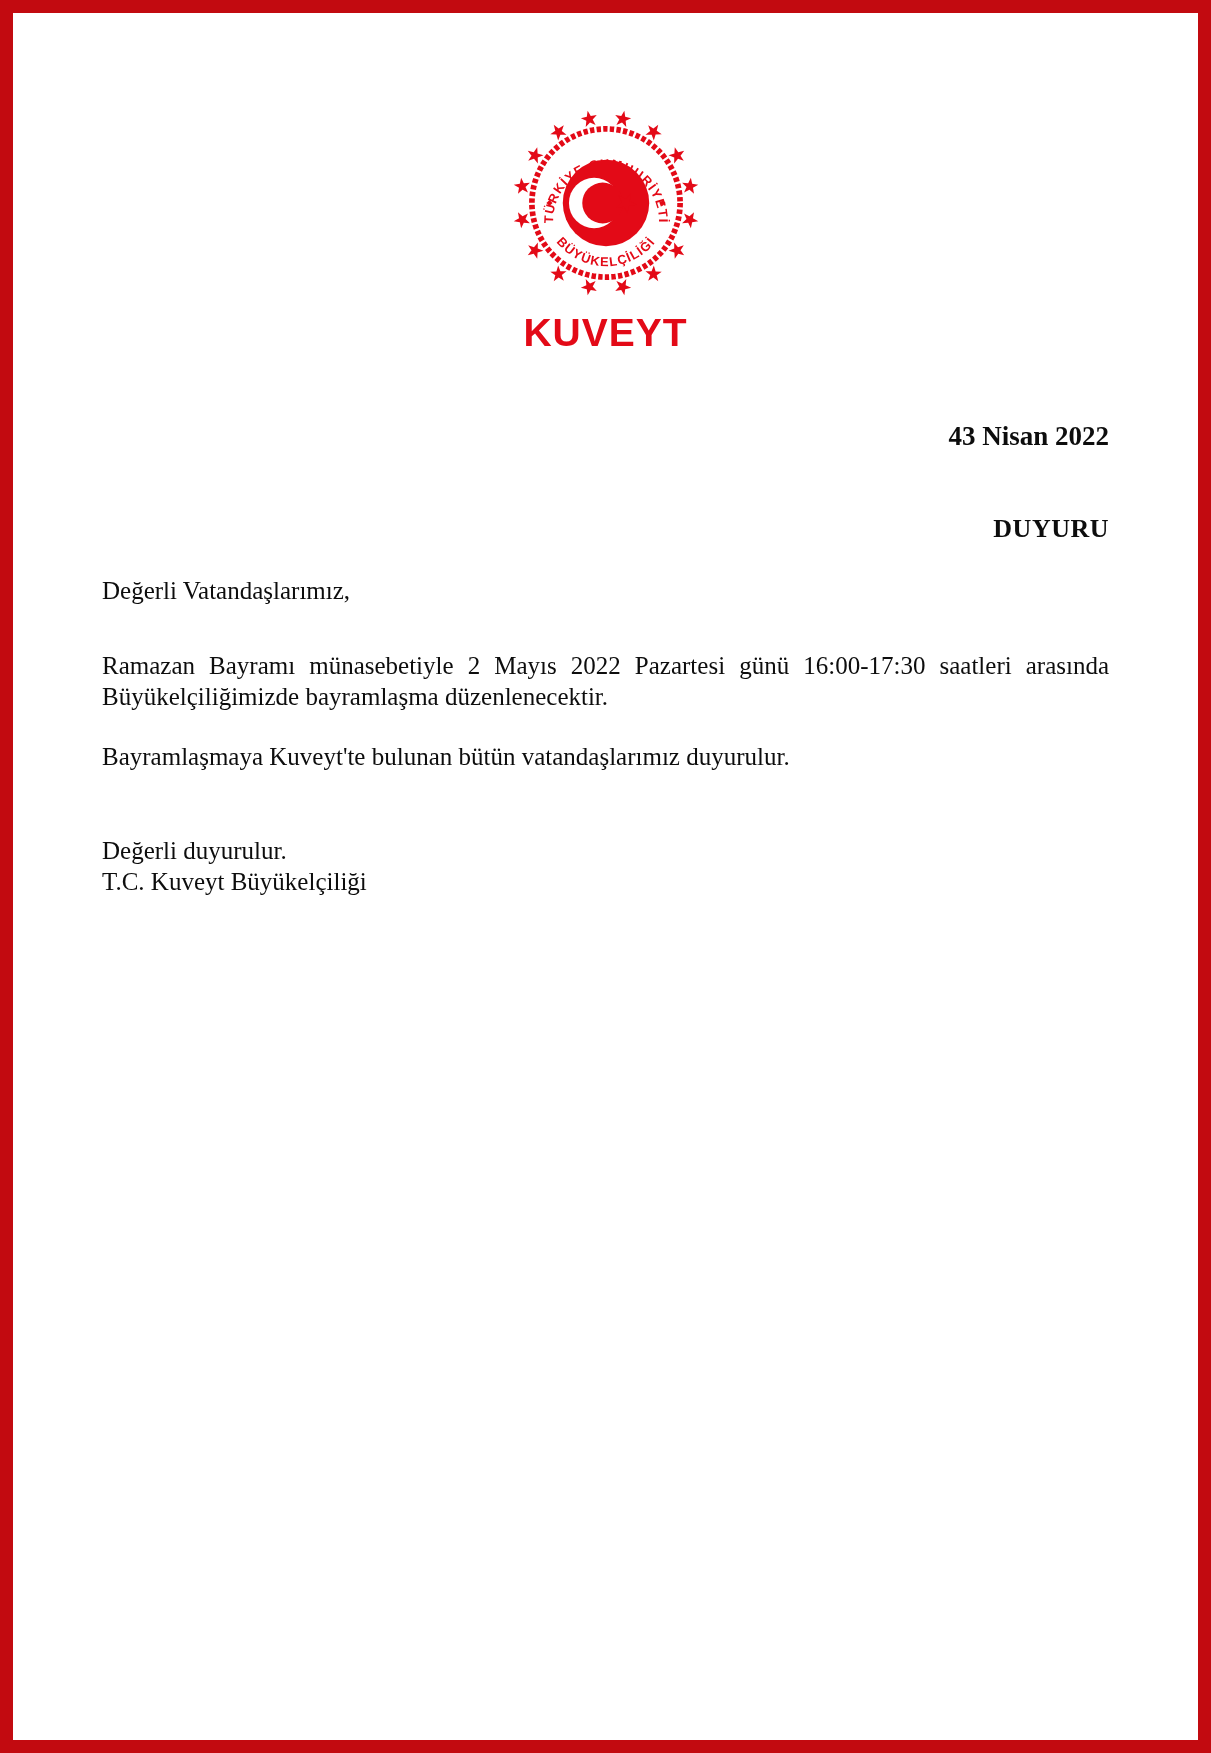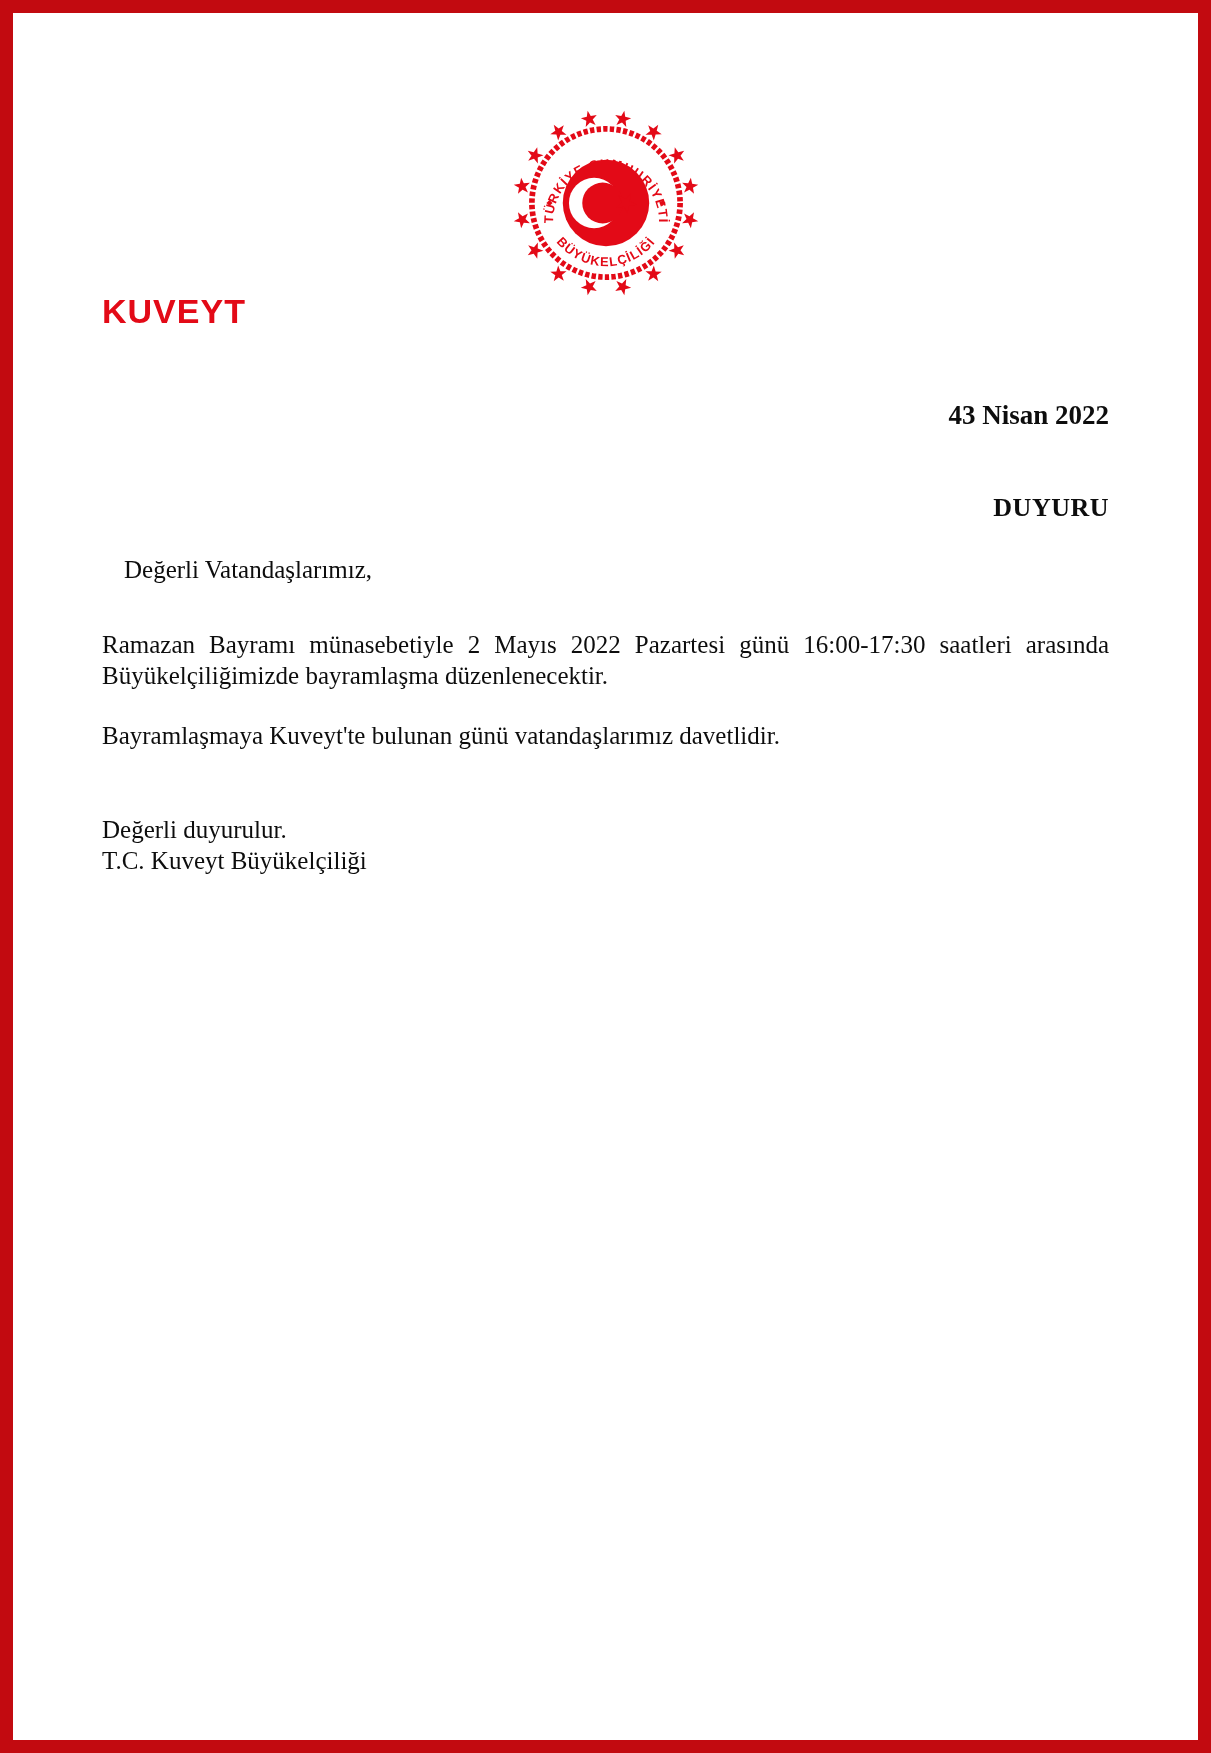--- a/index.html
+++ b/index.html
@@ -27,45 +27,46 @@
     margin: 95px auto 0 auto;
   }
   .emblem-arc-text {
     font-family: "Liberation Sans", "DejaVu Sans", sans-serif;
     font-weight: bold;
     font-size: 13.5px;
     letter-spacing: 1.2px;
     fill: #E30A17;
   }
   .brand {
-    text-align: left;
+    margin-top: 21px;
+    text-align: center;
     font-family: "Liberation Sans", "DejaVu Sans", sans-serif;
     font-weight: bold;
-    font-size: 34px;
+    font-size: 39px;
     line-height: 27px;
     letter-spacing: 1px;
     color: #E30A17;
   }
   .doc-date {
     margin-top: 75px;
     text-align: right;
     font-weight: bold;
     font-size: 27px;
     line-height: 31px;
   }
   .doc-title {
     margin-top: 62px;
     text-align: right;
     font-weight: bold;
     font-size: 26px;
     line-height: 30px;
     letter-spacing: 0.5px;
   }
   .body-text { font-size: 25px; line-height: 31px; }
-  .salutation { margin-top: 31px; margin-left: 22px; }
+  .salutation { margin-top: 31px; }
   .para-main { margin-top: 44px; text-align: justify; }
   .para-invite { margin-top: 29px; }
   .closing-block { margin-top: 63px; }
 </style>
 </head>
 <body>
 
 <div class="page">
   <div class="content">
 
@@ -118,21 +119,21 @@
     <div class="brand">KUVEYT</div>
 
     <div class="doc-date">43 Nisan 2022</div>
 
     <div class="doc-title">DUYURU</div>
 
     <div class="body-text salutation">Değerli Vatandaşlarımız,</div>
 
     <div class="body-text para-main">Ramazan Bayramı münasebetiyle 2 Mayıs 2022 Pazartesi günü 16:00-17:30 saatleri arasında Büyükelçiliğimizde bayramlaşma düzenlenecektir.</div>
 
-    <div class="body-text para-invite">Bayramlaşmaya Kuveyt'te bulunan günü vatandaşlarımız davetlidir.</div>
+    <div class="body-text para-invite">Bayramlaşmaya Kuveyt'te bulunan bütün vatandaşlarımız duyurulur.</div>
 
     <div class="closing-block">
       <div class="body-text">Değerli duyurulur.</div>
       <div class="body-text">T.C. Kuveyt Büyükelçiliği</div>
     </div>
 
   </div>
 </div>
 
 </body></html>

